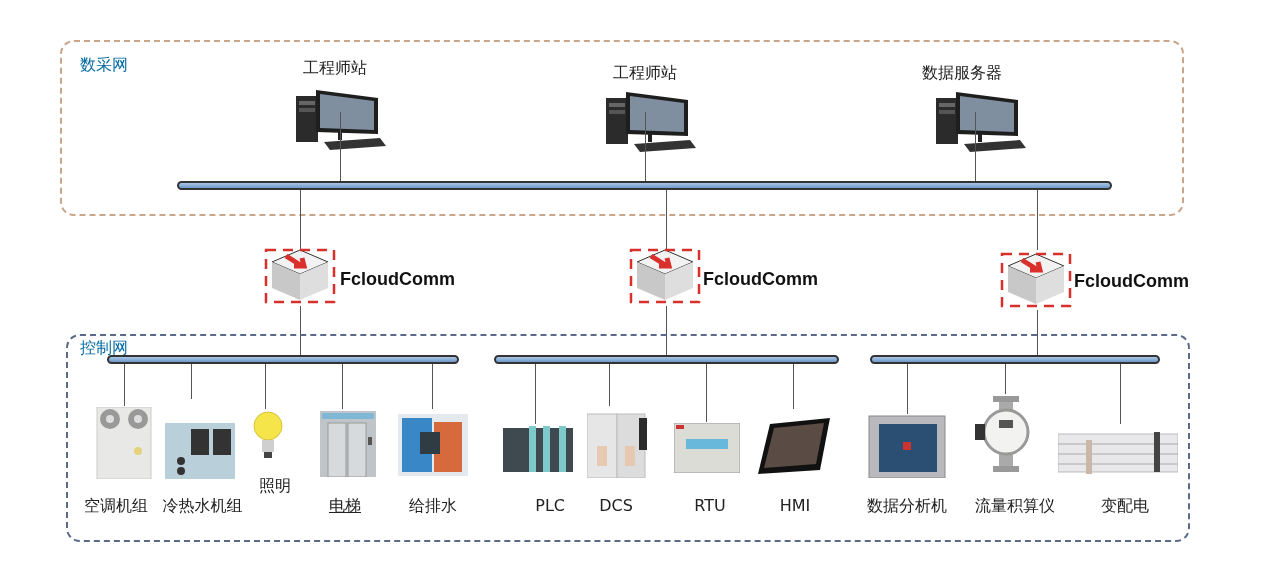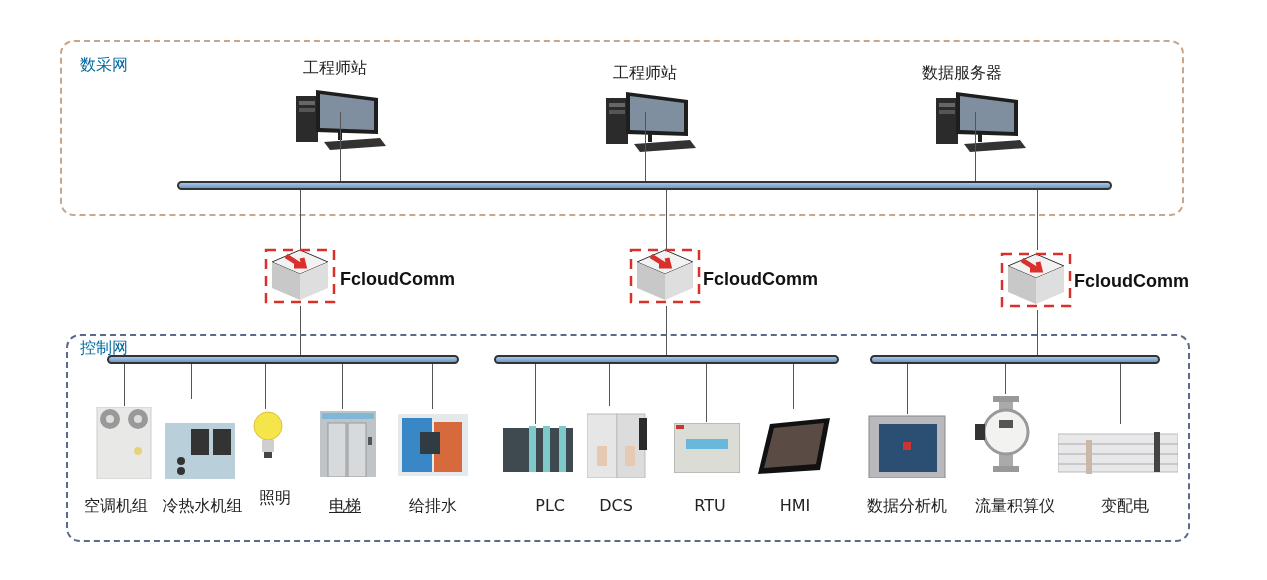--- a/index.html
+++ b/index.html
@@ -169,21 +169,21 @@
   <svg width="70" height="62" viewBox="0 0 70 62">
       <rect x="0" y="0" width="70" height="62" fill="#e4e9ee"></rect>
       <rect x="4" y="4" width="30" height="54" fill="#3a87c8"></rect>
       <rect x="36" y="8" width="28" height="50" fill="#d66a3c"></rect>
       <rect x="22" y="18" width="20" height="22" fill="#2f3c44"></rect>
     </svg>
 </div>
 
 <div class="node-label" style="left:76px;top:496px;width:80px;">空调机组</div>
 <div class="node-label" style="left:155px;top:496px;width:95px;">冷热水机组</div>
-<div class="node-label" style="left:250px;top:488px;width:50px;">照明</div>
+<div class="node-label" style="left:250px;top:476px;width:50px;">照明</div>
 <div class="node-label" style="left:320px;top:496px;width:50px;text-decoration:underline;">电梯</div>
 <div class="node-label" style="left:400px;top:496px;width:66px;">给排水</div>
 
 <div class="device" style="left:503px;top:424px;">
   <svg width="70" height="50" viewBox="0 0 70 50">
       <rect x="0" y="4" width="70" height="44" fill="#3e4a50"></rect>
       <rect x="26" y="2" width="7" height="46" fill="#7ec9c9"></rect>
       <rect x="40" y="2" width="7" height="46" fill="#7ec9c9"></rect>
       <rect x="56" y="2" width="7" height="46" fill="#7ec9c9"></rect>
     </svg>

